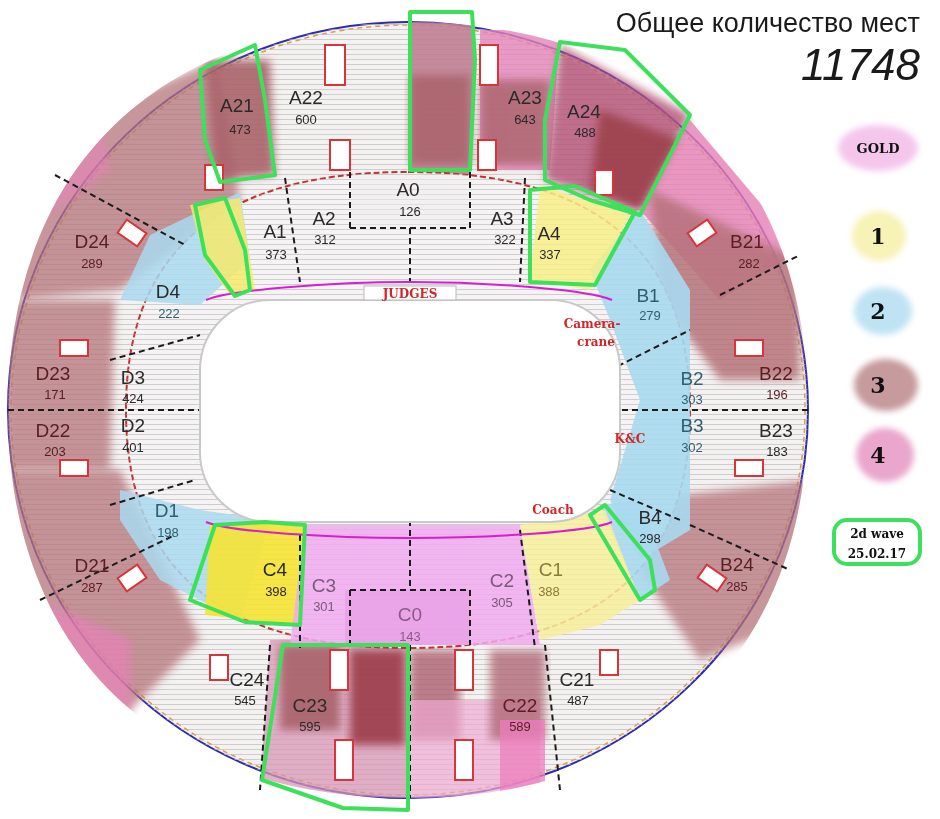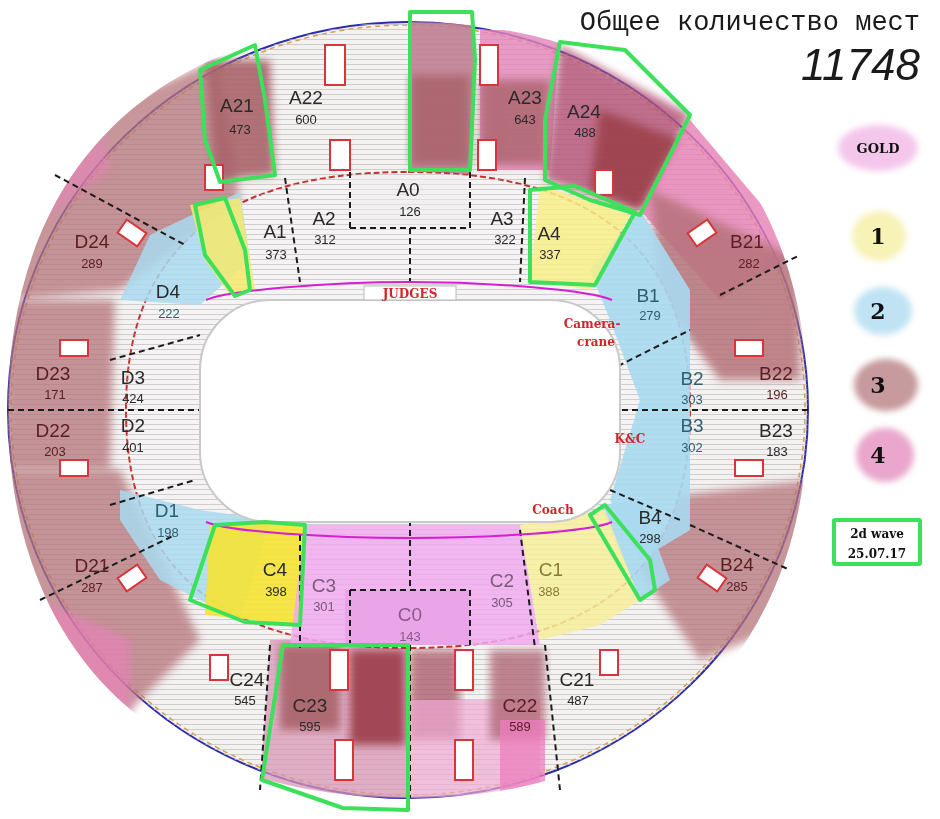--- a/index.html
+++ b/index.html
@@ -1,25 +1,25 @@
 <!DOCTYPE html>
 <html><head>
 <meta charset="utf-8">
 <style>
   html, body { margin: 0; padding: 0; background: #ffffff; }
   body { width: 940px; height: 819px; position: relative; overflow: hidden; font-family: "Liberation Sans", sans-serif; }
   #arena { position: absolute; left: 0; top: 0; width: 940px; height: 819px; }
   .title-block { position: absolute; right: 20px; top: 6px; text-align: right; color: #1a1a1a; }
-  .title-text { font-size: 27px; line-height: 34px; font-family: Liberation Mono, monospace; }
+  .title-text { font-size: 27px; line-height: 34px; font-family: Liberation Sans, sans-serif; }
   .total-text { font-size: 44px; line-height: 50px; font-family: "Liberation Sans", sans-serif; font-style: italic; }
   .legend { position: absolute; left: 828px; top: 118px; width: 100px; }
   .legend-item { position: absolute; left: 0; width: 100px; height: 60px; display: flex; align-items: center; justify-content: center; }
   .legend-blob { position: absolute; border-radius: 50%; filter: blur(3px); }
   .legend-label { position: relative; font-family: "DejaVu Serif", serif; font-weight: bold; color: #111; }
-  .wave-box { position: absolute; left: 832px; top: 518px; width: 90px; height: 48px; border: 4px solid #3de05a; border-radius: 3px; background: #fff; text-align: center; font-family: "DejaVu Serif", serif; font-weight: bold; font-size: 12px; line-height: 20px; color: #111; padding-top: 2px; box-sizing: border-box; }
+  .wave-box { position: absolute; left: 832px; top: 518px; width: 90px; height: 48px; border: 4px solid #3de05a; border-radius: 15px; background: #fff; text-align: center; font-family: "DejaVu Serif", serif; font-weight: bold; font-size: 12px; line-height: 20px; color: #111; padding-top: 2px; box-sizing: border-box; }
   .sec-name { font-family: "Liberation Sans", sans-serif; font-size: 19px; fill: #2a2a2a; }
   .sec-count { font-family: "Liberation Sans", sans-serif; font-size: 13px; fill: #2a2a2a; }
   .annot { font-family: "DejaVu Serif", serif; font-weight: bold; font-size: 12px; fill: #d0262a; }
 </style>
 </head>
 <body>
 
 <svg id="arena" viewBox="0 0 940 819" xmlns="http://www.w3.org/2000/svg">
   <defs>
     <pattern id="rows" width="6" height="5" patternUnits="userSpaceOnUse">
@@ -328,14 +328,14 @@
     <span class="legend-label" style="font-size:22px;">3</span>
   </div>
   <div class="legend-item" style="top:307px;">
     <div class="legend-blob" style="width:58px;height:54px;background:#eaa6cc;left:28px;top:3px;"></div>
     <span class="legend-label" style="font-size:22px;">4</span>
   </div>
 </div>
 
 <div class="wave-box">
   <div>2d wave</div>
-  <div>25.07.17</div>
+  <div>25.02.17</div>
 </div>
 
 </body></html>

